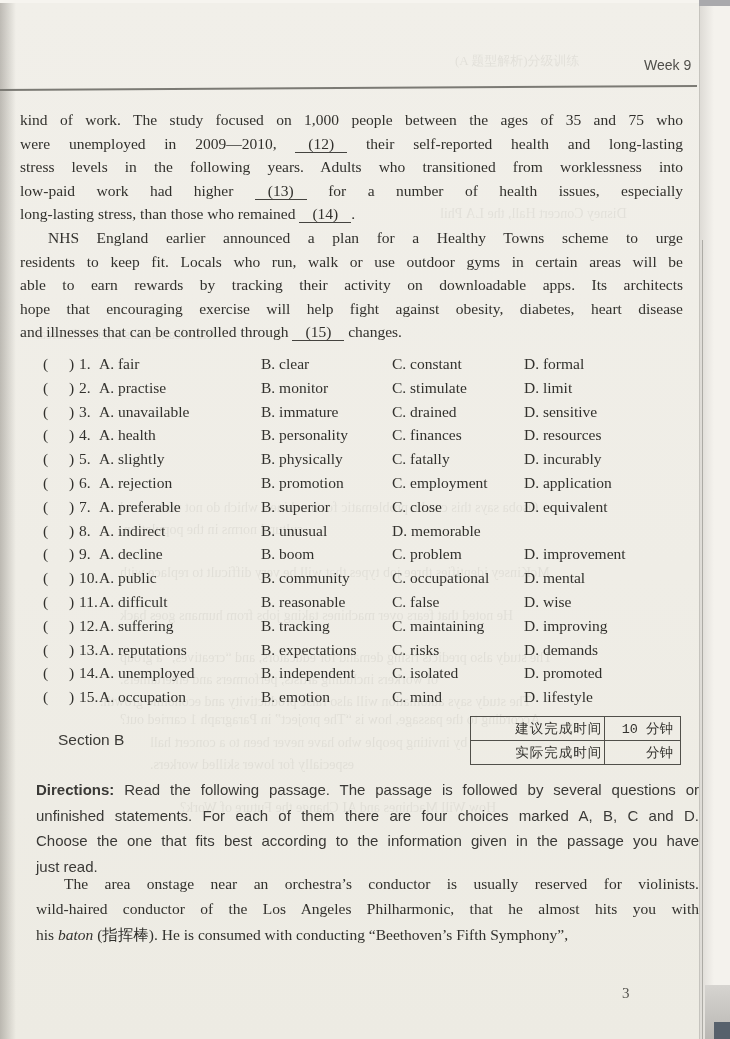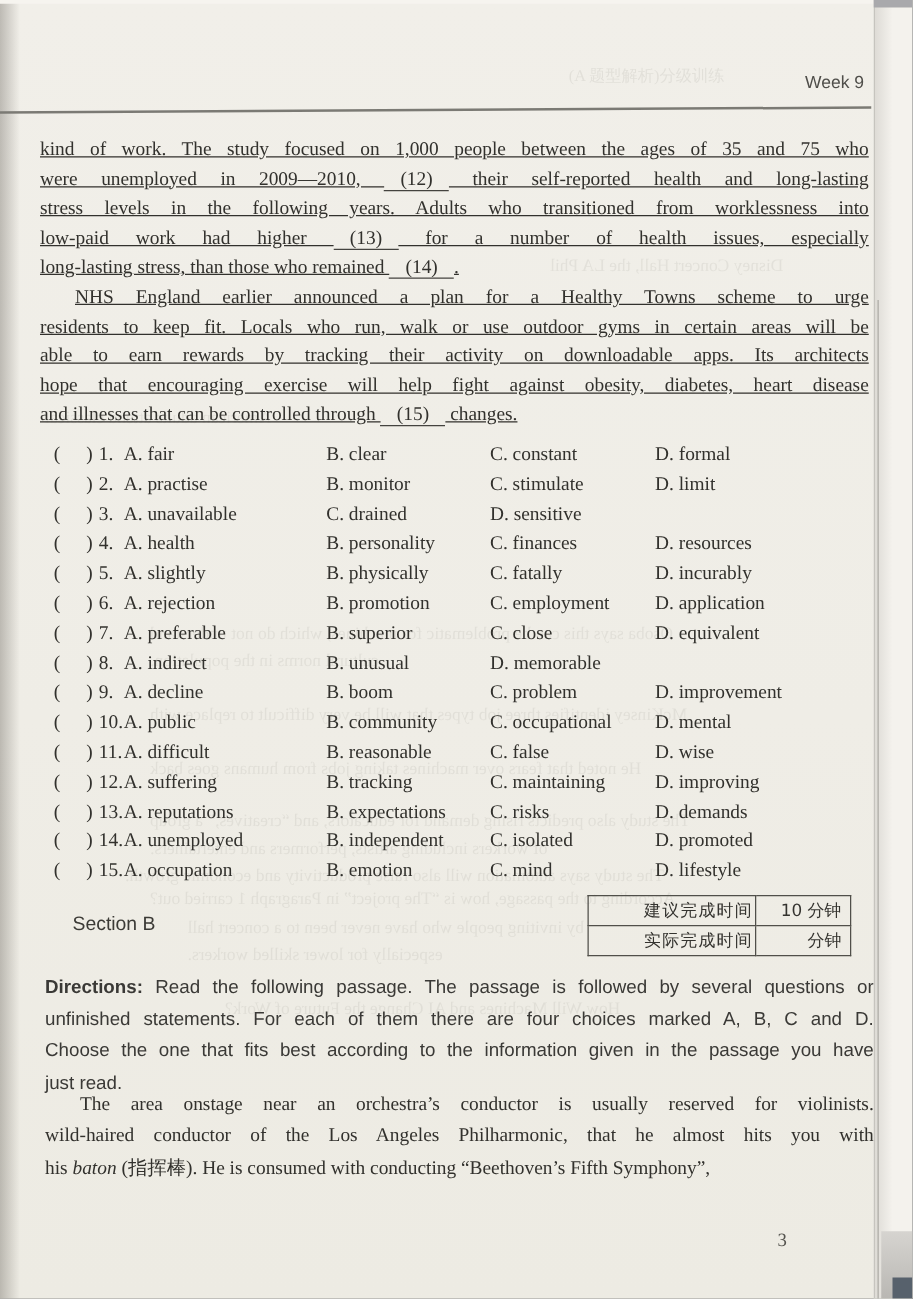--- a/index.html
+++ b/index.html
@@ -22,42 +22,42 @@
     background:linear-gradient(180deg,#d6d4d0,#b9b7b3);z-index:5;}
   .corner-dark{position:absolute;left:714px;top:1022px;width:16px;height:17px;background:#57616c;z-index:6;}
 
   
   .week-label{position:absolute;left:644px;top:57px;font-family:"Liberation Sans",sans-serif;
     font-size:14px;color:#4f4e4a;z-index:4;}
   .header-rule{position:absolute;left:0;top:84.5px;width:697px;height:1.5px;background:#7b7a74;
     transform:rotate(-0.33deg);transform-origin:right center;z-index:4;}
 
   
-  .cloze{position:absolute;left:32px;top:108px;width:663px;z-index:2;text-decoration:underline;}
+  .cloze{position:absolute;left:20px;top:108px;width:663px;z-index:2;}
   .serifpara{font-family:"Liberation Serif",serif;font-size:15.5px;line-height:23.6px;color:#32312d;}
   .tline{text-align:justify;text-align-last:justify;}
   .tlast{text-align-last:left;}
   .tindent{text-indent:28px;}
   .blank{display:inline-block;border-bottom:1.2px solid #44433f;padding:0 13px;line-height:17px;}
   .it{font-style:italic;}
   .bd{font-weight:bold;}
 
   .questions{position:absolute;left:36px;top:352px;width:664px;z-index:2;
     font-family:"Liberation Serif",serif;font-size:15.5px;color:#32312d;}
   .qrow{display:grid;grid-template-columns:26px 10px 20px 162px 131px 132px 1fr;
     height:23.8px;line-height:23.8px;padding-left:7px;}
   .qcell{white-space:nowrap;overflow:visible;}
 
   .section-b{position:absolute;left:58px;top:731px;font-family:"Liberation Sans",sans-serif;
     font-size:15.5px;color:#3b3a36;z-index:2;}
   .time-table{position:absolute;left:470px;top:716px;width:211px;border-collapse:collapse;z-index:2;
     font-family:"DejaVu Sans",sans-serif;font-size:13.5px;color:#34332f;}
   .time-table td{border:1.4px solid #504f4a;height:23px;padding:0;}
   .time-table .lbl{width:121px;text-align:center;letter-spacing:1px;padding-left:43px;}
-  .time-table .val{width:90px;text-align:right;padding-right:7px;}
+  .time-table .val{width:90px;text-align:right;padding-right:7px;font-family:Liberation Mono, monospace;}
 
   .directions{position:absolute;left:36px;top:777px;width:663px;z-index:2;}
   .sanspara{font-family:"Liberation Sans",sans-serif;font-size:15px;line-height:25.5px;color:#3a3936;}
 
   .reading{position:absolute;left:36px;top:871px;width:663px;z-index:2;
     font-size:15.5px;line-height:25.3px;}
 
   .page-number{position:absolute;left:622px;top:985px;font-family:"Liberation Serif",serif;
     font-size:15px;color:#55544f;z-index:2;}
 
@@ -131,20 +131,21 @@
         <div class="qcell">A. practise</div>
         <div class="qcell">B. monitor</div>
         <div class="qcell">C. stimulate</div>
         <div class="qcell">D. limit</div>
       </div>
       <div class="qrow">
         <div class="qcell">(</div>
         <div class="qcell">)</div>
         <div class="qcell">3.</div>
         <div class="qcell">A. unavailable</div>
+        <div class="qcell">B. immature</div>
         <div class="qcell">C. drained</div>
         <div class="qcell">D. sensitive</div>
       </div>
       <div class="qrow">
         <div class="qcell">(</div>
         <div class="qcell">)</div>
         <div class="qcell">4.</div>
         <div class="qcell">A. health</div>
         <div class="qcell">B. personality</div>
         <div class="qcell">C. finances</div>

